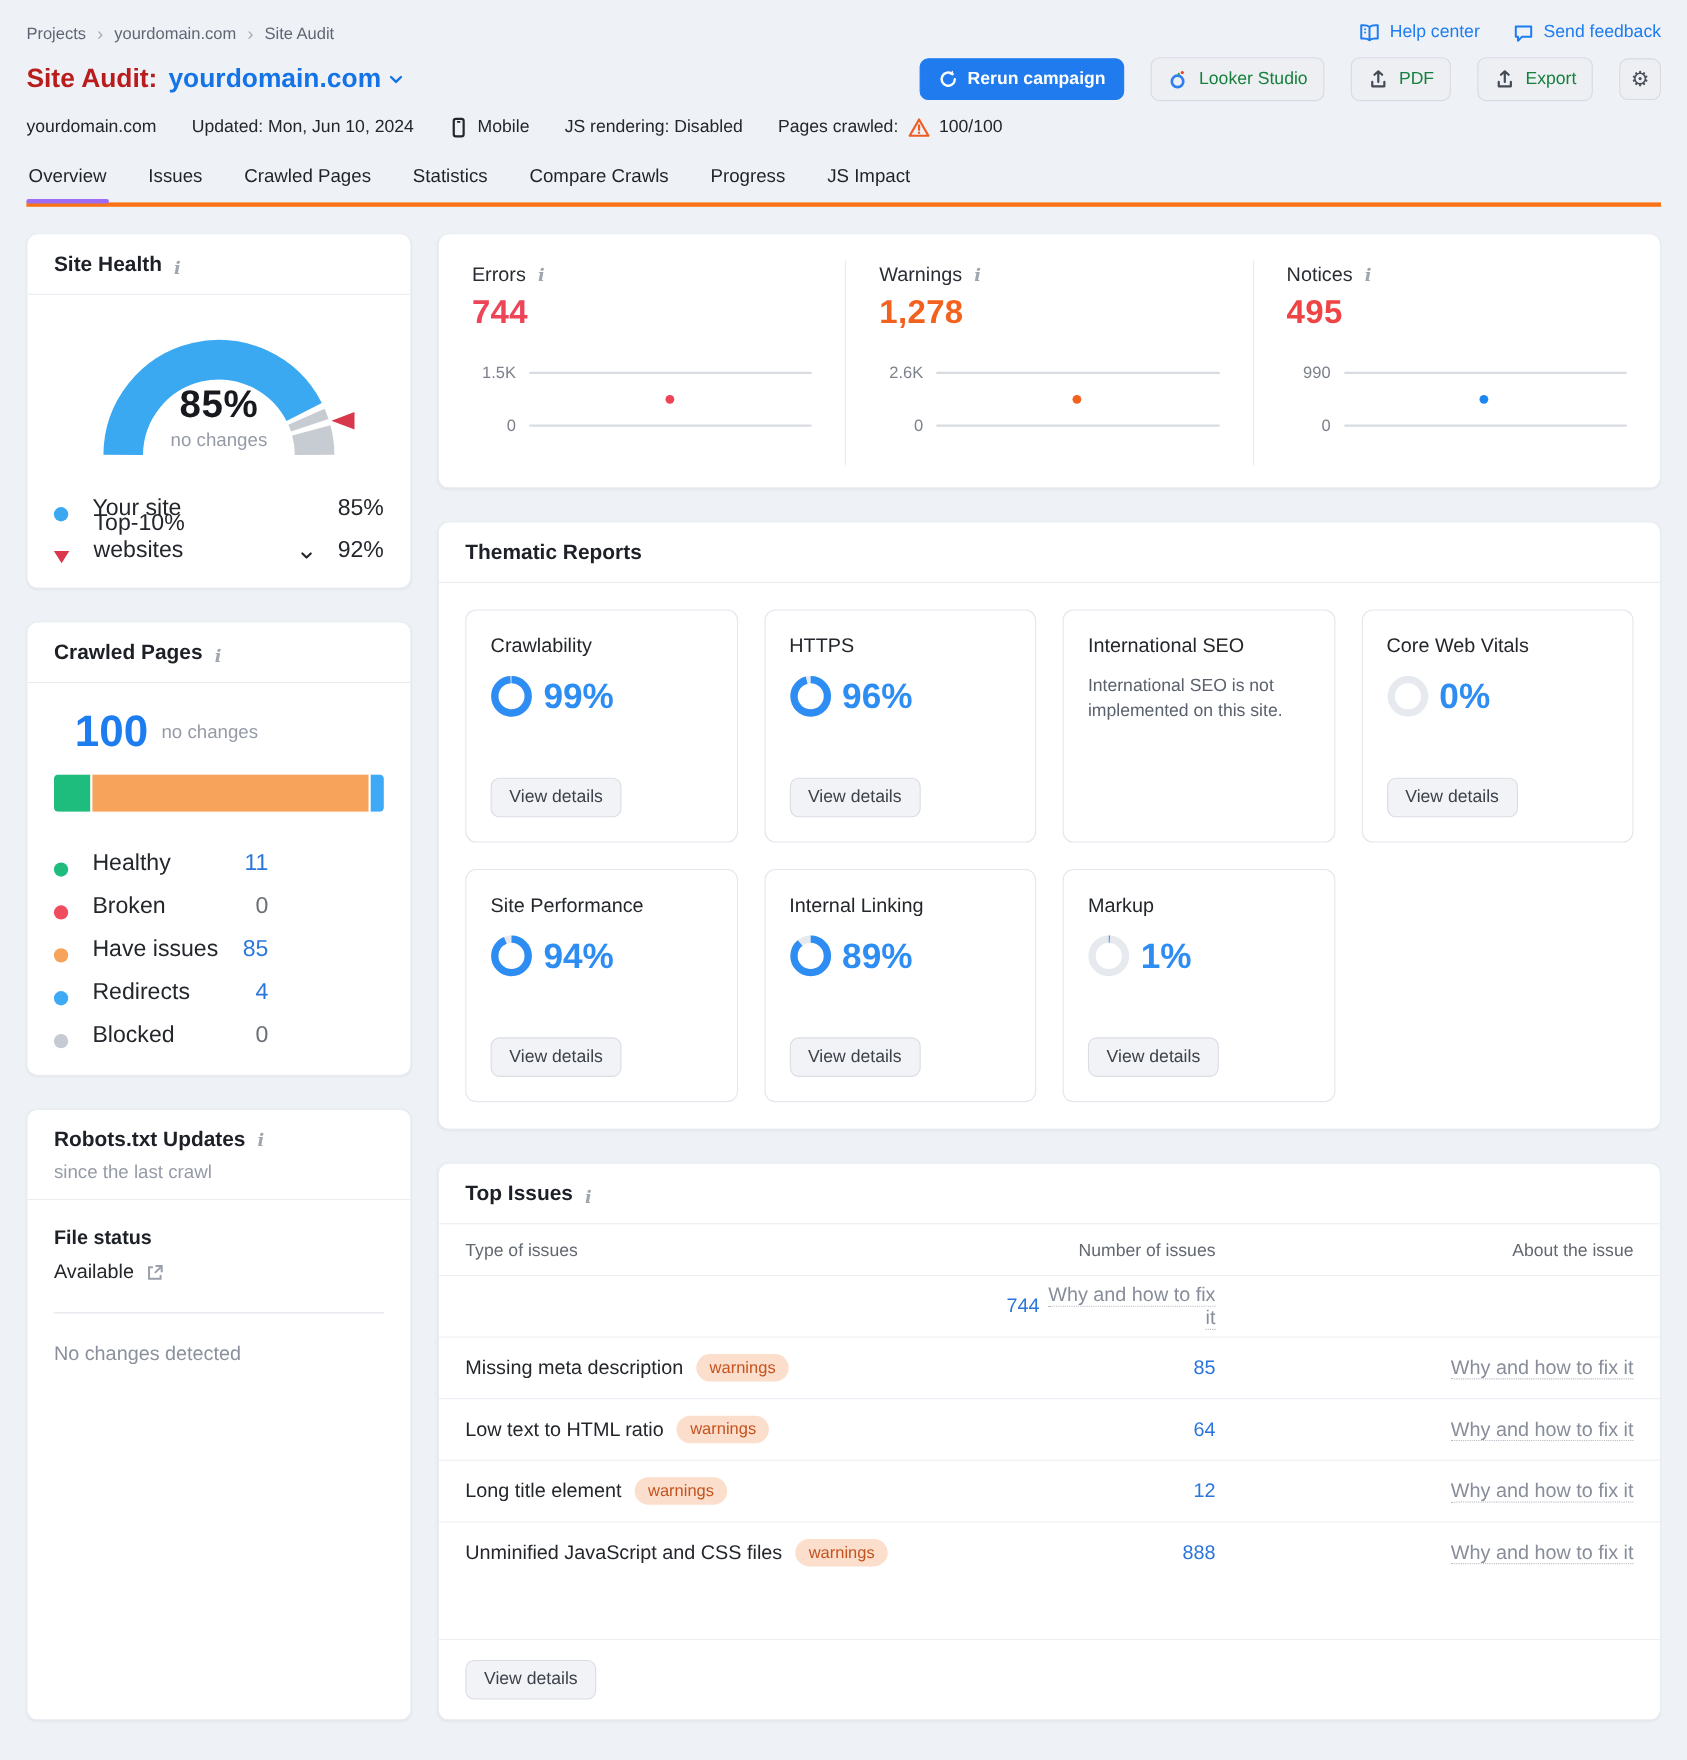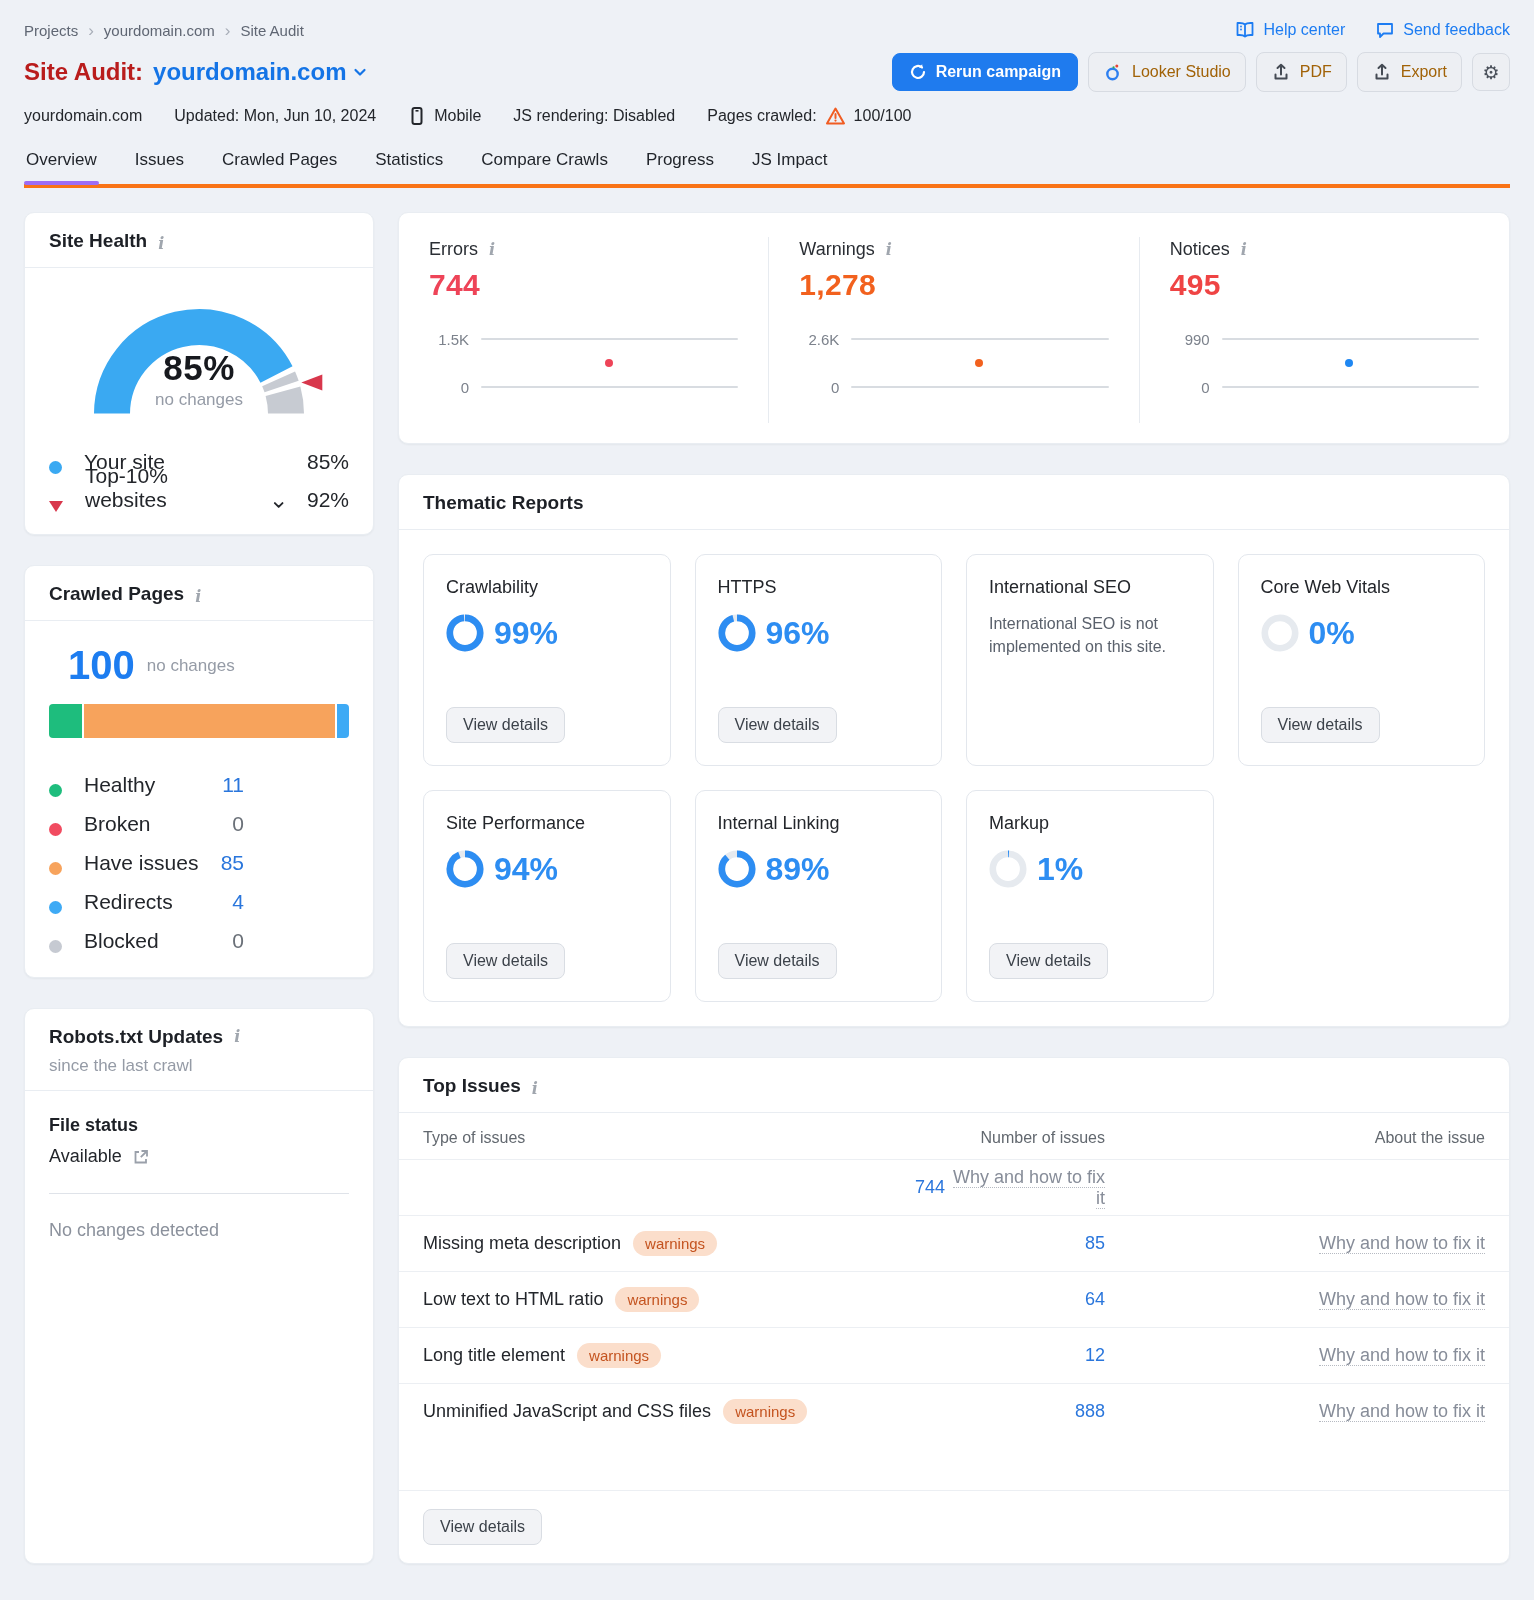--- a/index.html
+++ b/index.html
@@ -14,24 +14,24 @@
   .row-breadcrumb { display:flex; justify-content:space-between; align-items:center; font-size:15px; color:#5f6673; }
   .crumbs { display:flex; align-items:center; gap:10px; }
   .crumb-sep { color:#a8aeb8; font-size:17px; line-height:1; }
   .quick-links { display:flex; gap:30px; }
   .quick-link { display:flex; align-items:center; gap:8px; color:#1c7cf2; font-size:16px; cursor:pointer; }
 
   .row-title { display:flex; justify-content:space-between; align-items:center; margin-top:12px; }
   .title-left { display:flex; align-items:center; gap:10px; }
   .page-title { font-size:24px; font-weight:700; color:#b91c1c; }
   .domain-select { display:flex; align-items:center; gap:6px; color:#1474e6; font-size:24px; font-weight:700; cursor:pointer; }
-  .actions { display:flex; gap:10px; align-items:center; }
+  .actions { display:flex; gap:24px; align-items:center; }
   .btn { display:inline-flex; align-items:center; gap:9px; border-radius:8px; font-size:16px; cursor:pointer; white-space:nowrap; }
   .btn-primary { background:#1f7bee; color:#fff; font-weight:700; padding:9px 16px; border:1px solid #1f7bee; }
-  .btn-secondary { background:#edeff3; color:#a16207; padding:9px 14px; border:1px solid #d7dbe2; }
+  .btn-secondary { background:#edeff3; color:#15803d; padding:9px 14px; border:1px solid #d7dbe2; }
   .btn-icon-only { width:38px; height:38px; justify-content:center; padding:0; font-size:19px; color:#4a505a; }
 
   .row-meta { display:flex; align-items:center; gap:32px; margin-top:14px; font-size:16px; color:#23262b; }
   .meta-item { display:flex; align-items:center; gap:8px; }
 
   .row-tabs { display:flex; gap:34px; margin-top:20px; border-bottom:4px solid #f97316; }
   .tab { font-size:17px; color:#1f2329; padding:4px 2px 14px 2px; position:relative; cursor:pointer; }
   .tab.active { font-weight:400; }
   .tab.active::after { content:''; position:absolute; left:0; right:0; bottom:-1px; height:4px; border-radius:3px; background:#9e6cf4; }
 

